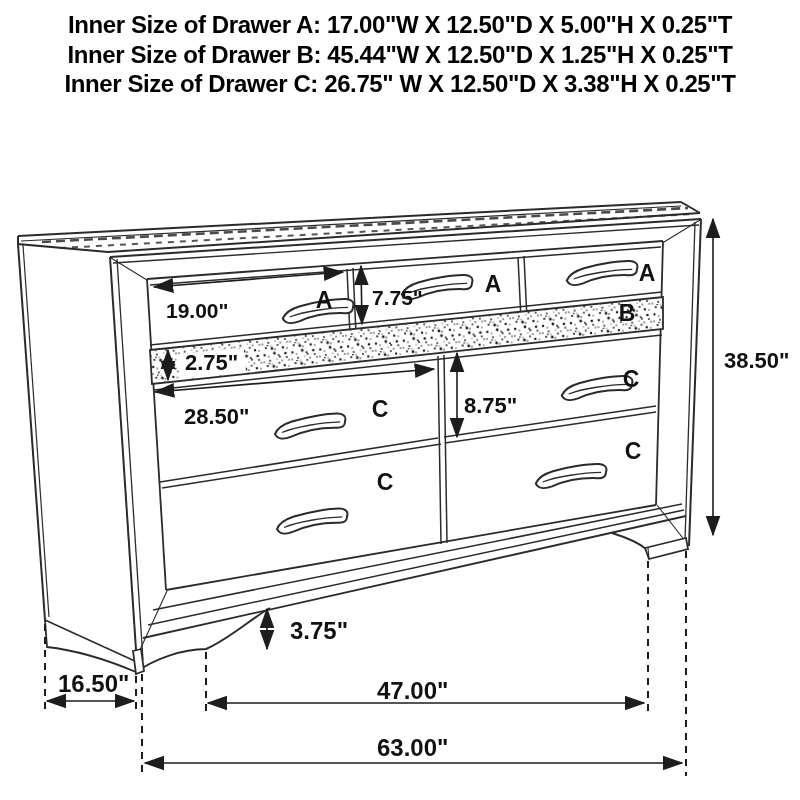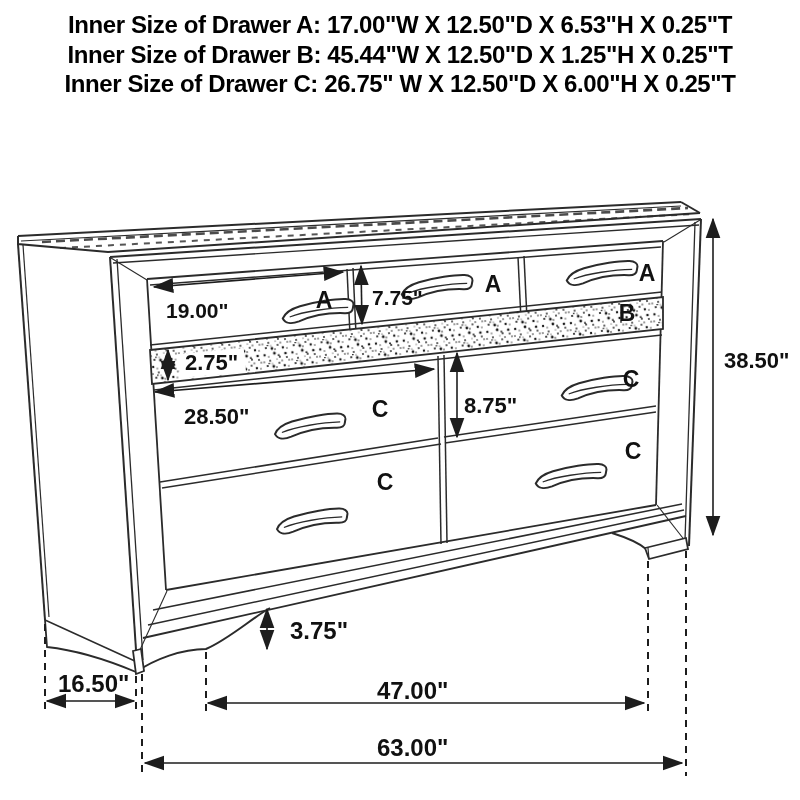--- a/index.html
+++ b/index.html
@@ -18,23 +18,23 @@
   text.dim2{font-size:22px;}
   text.dimbig{font-size:24px;}
   text.red{font-size:23px;text-anchor:middle;}
 </style>
 </head>
 <body>
 
 <div class="stage">
 
   <div class="hdr">
-    <div>Inner Size of Drawer A: 17.00"W X 12.50"D X 6.53"H X 0.25"T</div>
+    <div>Inner Size of Drawer A: 17.00"W X 12.50"D X 5.00"H X 0.25"T</div>
     <div>Inner Size of Drawer B: 45.44"W X 12.50"D X 1.25"H X 0.25"T</div>
-    <div>Inner Size of Drawer C: 26.75" W X 12.50"D X 6.00"H X 0.25"T</div>
+    <div>Inner Size of Drawer C: 26.75" W X 12.50"D X 3.38"H X 0.25"T</div>
   </div>
 
   <svg width="800" height="800" viewBox="0 0 800 800">
     <defs>
       <marker id="ah" viewBox="0 0 14 10" refX="13" refY="5" markerWidth="13" markerHeight="9.5" orient="auto-start-reverse">
         <path d="M0,0 L14,5 L0,10 Z" fill="#1d1d1d"></path>
       </marker>
       <pattern id="sparkle" width="28" height="18" patternUnits="userSpaceOnUse" patternTransform="rotate(-6)">
         <rect width="28" height="18" fill="#ffffff"></rect>
         <circle cx="2" cy="3" r="1.2" fill="#1c1c1c"></circle>

